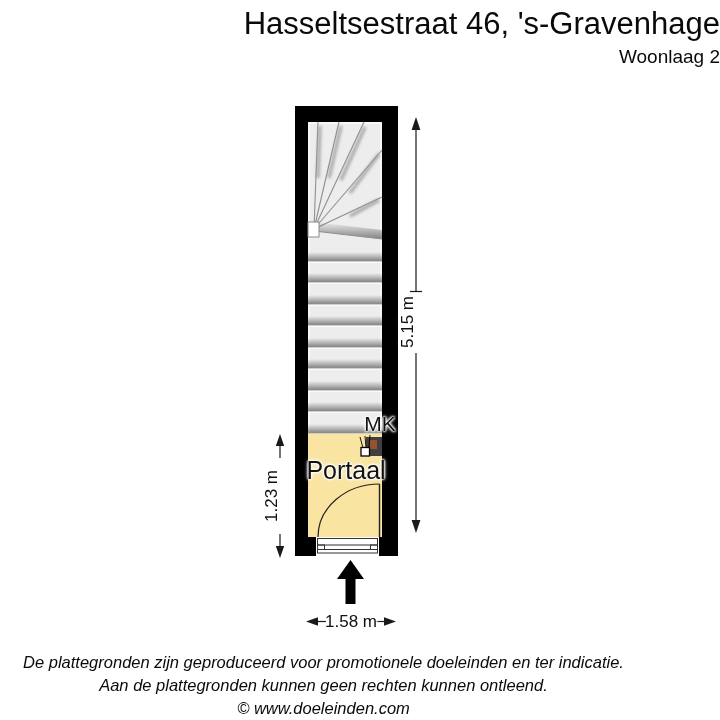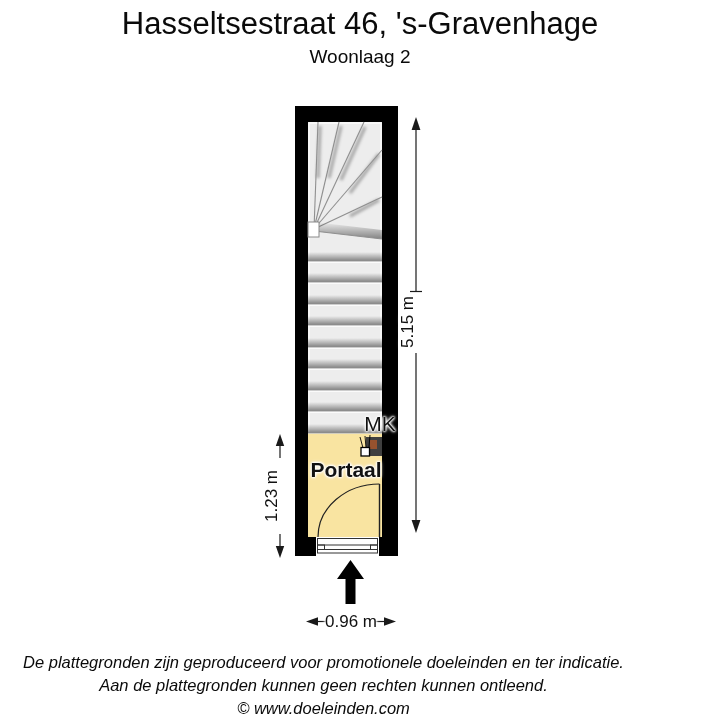--- a/index.html
+++ b/index.html
@@ -6,41 +6,41 @@
   body{
     width:720px;height:720px;
     background:#ffffff;
     font-family:"Liberation Sans", sans-serif;
     color:#000;
     position:relative;
     overflow:hidden;
   }
   .page{position:absolute;inset:0;}
   
-  .hdr{position:absolute;top:0;left:0;width:720px;text-align:center;}
+  .hdr{position:absolute;top:0;left:0;width:720px;text-align:right;}
   .hdr h1{
     margin:6px 0 0 0;
     font-size:31px;font-weight:400;letter-spacing:0px;color:#0a0a0a;
   }
   .hdr .sub{margin-top:4px;font-size:19px;font-weight:400;color:#0a0a0a;}
   
   svg.plan{position:absolute;left:0;top:0;width:720px;height:720px;}
   .wall{fill:var(--wall,#000000);}
   .stair{fill:var(--stair_fill,#ededed);}
   .room{fill:var(--room_fill,#f9e4a1);}
   .stairline{stroke:#8f8f8f;stroke-width:1.1;fill:none;}
   .hilite{stroke:#fbfbfb;stroke-width:1.4;fill:none;}
   .dim{stroke:#1a1a1a;stroke-width:1.2;fill:none;}
   .dimhead{fill:#1a1a1a;stroke:none;}
   .thin{stroke:#333;stroke-width:1;fill:none;}
   
   .lbl{position:absolute;transform:translate(-50%,-50%);white-space:nowrap;color:#111;
        text-shadow:0 0 2px #fff,0 0 2px #fff,0 0 3px #fff,0 0 3px #fff,0 0 4px #fff;}
   .lbl.rot{transform:translate(-50%,-50%) rotate(-90deg);}
-  .room-lbl{font-size:21px;font-weight:bold;}
+  .room-lbl{font-size:25px;}
   .mk-lbl{font-size:21px;text-align:center;}
   .dim-lbl{font-size:17px;}
   
   .ftr{position:absolute;top:651px;left:0;width:647px;text-align:center;
        font-style:italic;font-size:16.5px;line-height:23px;color:#0a0a0a;}
 </style>
 </head>
 <body>
 
 <div class="page">
@@ -185,21 +185,21 @@
   </svg>
 
   <div class="lbl room-lbl" style="left:346px;top:470px;">Portaal</div>
 
   <div class="lbl mk-lbl" style="left:380px;top:424px;">MK</div>
 
   <div class="lbl rot dim-lbl" style="left:408px;top:322px;">5.15 m</div>
 
   <div class="lbl rot dim-lbl" style="left:272px;top:496px;">1.23 m</div>
 
-  <div class="lbl dim-lbl" style="left:351px;top:622px;">0.96 m</div>
+  <div class="lbl dim-lbl" style="left:351px;top:622px;">1.58 m</div>
 
   <div class="ftr">
     <div>De plattegronden zijn geproduceerd voor promotionele doeleinden en ter indicatie.</div>
     <div>Aan de plattegronden kunnen geen rechten kunnen ontleend.</div>
     <div>© www.doeleinden.com</div>
   </div>
 
 </div>
 
 </body></html>

